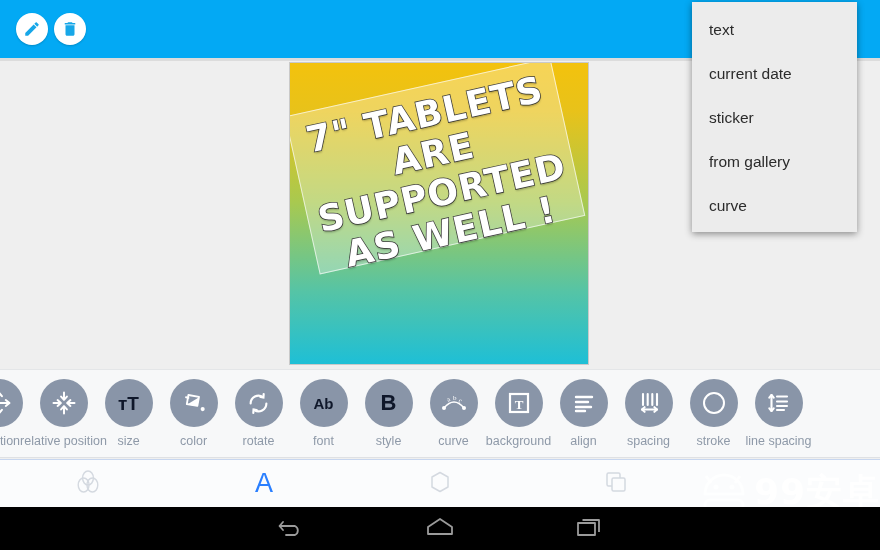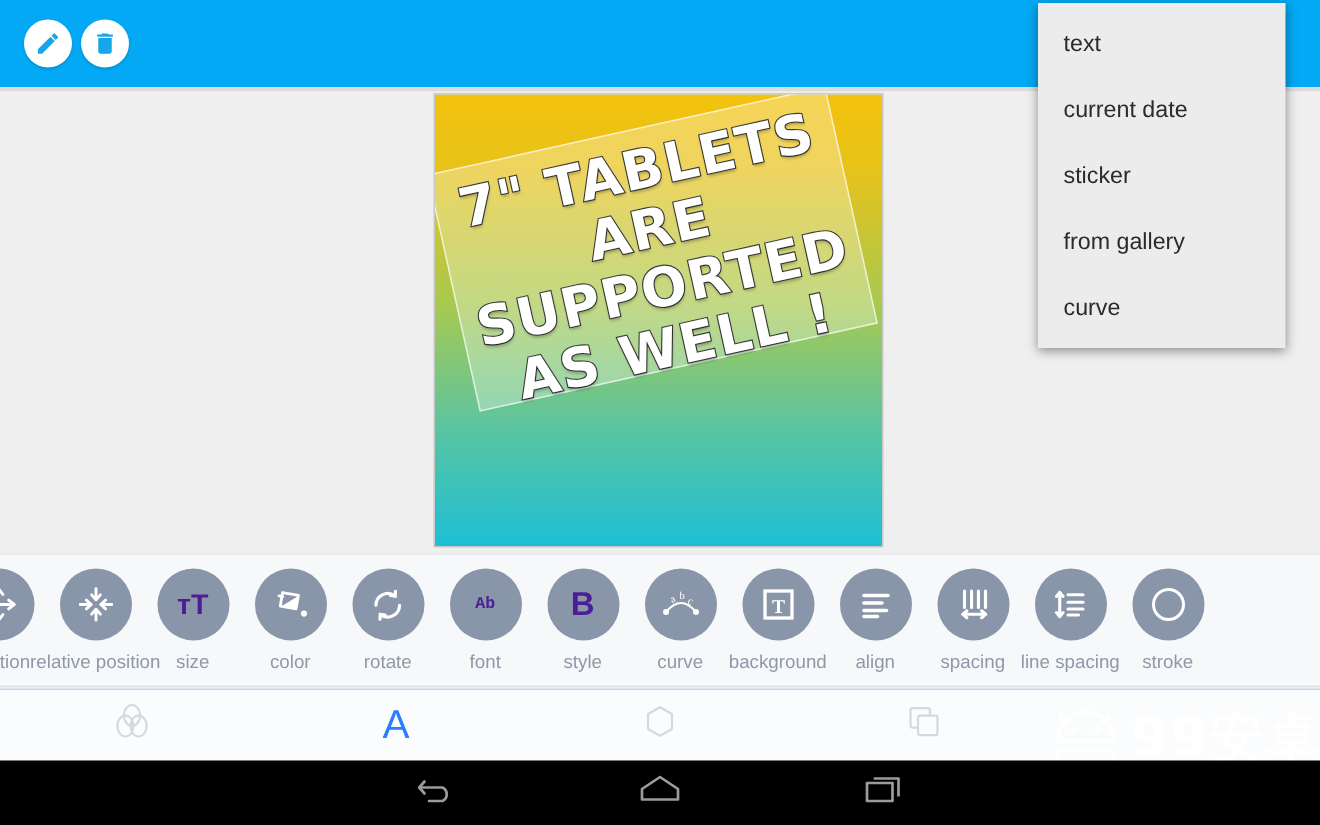--- a/index.html
+++ b/index.html
@@ -129,21 +129,21 @@
     justify-content: center;
   }
   .tool .lab {
     margin-top: 7px;
     font-size: 12.5px;
     color: #8e99a8;
     font-family: "Liberation Sans", sans-serif;
     white-space: nowrap;
   }
   .glyph {
-    color: #4c1d95;
+    color: #0f172a;
     font-family: "Liberation Sans", sans-serif;
     font-weight: bold;
     line-height: 1;
   }
 
   
   #tabbar {
     position: absolute;
     left: 0; top: 459px;
     width: 880px; height: 48px;
@@ -326,21 +326,21 @@
             <path d="M5 12 A7 7 0 0 1 16 6.3"></path>
             <path d="M16.6 3.7 L16.4 6.6 L13.6 6.2"></path>
             <path d="M7.4 20.3 L7.6 17.4 L10.4 17.8"></path>
           </svg>
         </div>
         <div class="lab">rotate</div>
       </div>
 
       <div class="tool">
         <div class="circ">
-          <span class="glyph" style="font-size:11px;font-family:Liberation Mono, monospace;">Ab</span>
+          <span class="glyph" style="font-size:15px;font-family:Liberation Sans, sans-serif;">Ab</span>
         </div>
         <div class="lab">font</div>
       </div>
 
       <div class="tool">
         <div class="circ">
           <span class="glyph" style="font-size:22px;">B</span>
         </div>
         <div class="lab">style</div>
       </div>
@@ -391,40 +391,40 @@
             <path d="M6 19.5 H21"></path>
             <path d="M6 19.5 L8.6 17.2 M6 19.5 L8.6 21.8"></path>
             <path d="M21 19.5 L18.4 17.2 M21 19.5 L18.4 21.8"></path>
           </svg>
         </div>
         <div class="lab">spacing</div>
       </div>
 
       <div class="tool">
         <div class="circ">
+          <svg width="28" height="28" viewBox="0 0 28 28">
+            <circle cx="14" cy="14" r="10" fill="none" stroke="#fff" stroke-width="2"></circle>
+          </svg>
+        </div>
+        <div class="lab">stroke</div>
+      </div>
+
+      <div class="tool">
+        <div class="circ">
           <svg width="26" height="26" viewBox="0 0 26 26" stroke="#fff" stroke-width="2.1" stroke-linecap="round" fill="none">
             <path d="M5.5 5 V21"></path>
             <path d="M5.5 5 L3.3 7.6 M5.5 5 L7.7 7.6"></path>
             <path d="M5.5 21 L3.3 18.4 M5.5 21 L7.7 18.4"></path>
             <path d="M11 6.5 H21"></path>
             <path d="M11 11.5 H21"></path>
             <path d="M11 16 H21"></path>
             <path d="M11 20 H18"></path>
           </svg>
         </div>
         <div class="lab">line spacing</div>
-      </div>
-
-      <div class="tool">
-        <div class="circ">
-          <svg width="28" height="28" viewBox="0 0 28 28">
-            <circle cx="14" cy="14" r="10" fill="none" stroke="#fff" stroke-width="2"></circle>
-          </svg>
-        </div>
-        <div class="lab">stroke</div>
       </div>
 
     </div>
   </div>
 
   <div id="tabbar">
 
     <div class="tab" id="tab-effects">
       <span>
         <svg width="30" height="30" viewBox="0 0 30 30" fill="none" stroke="#d4d9e0" stroke-width="1.4">

